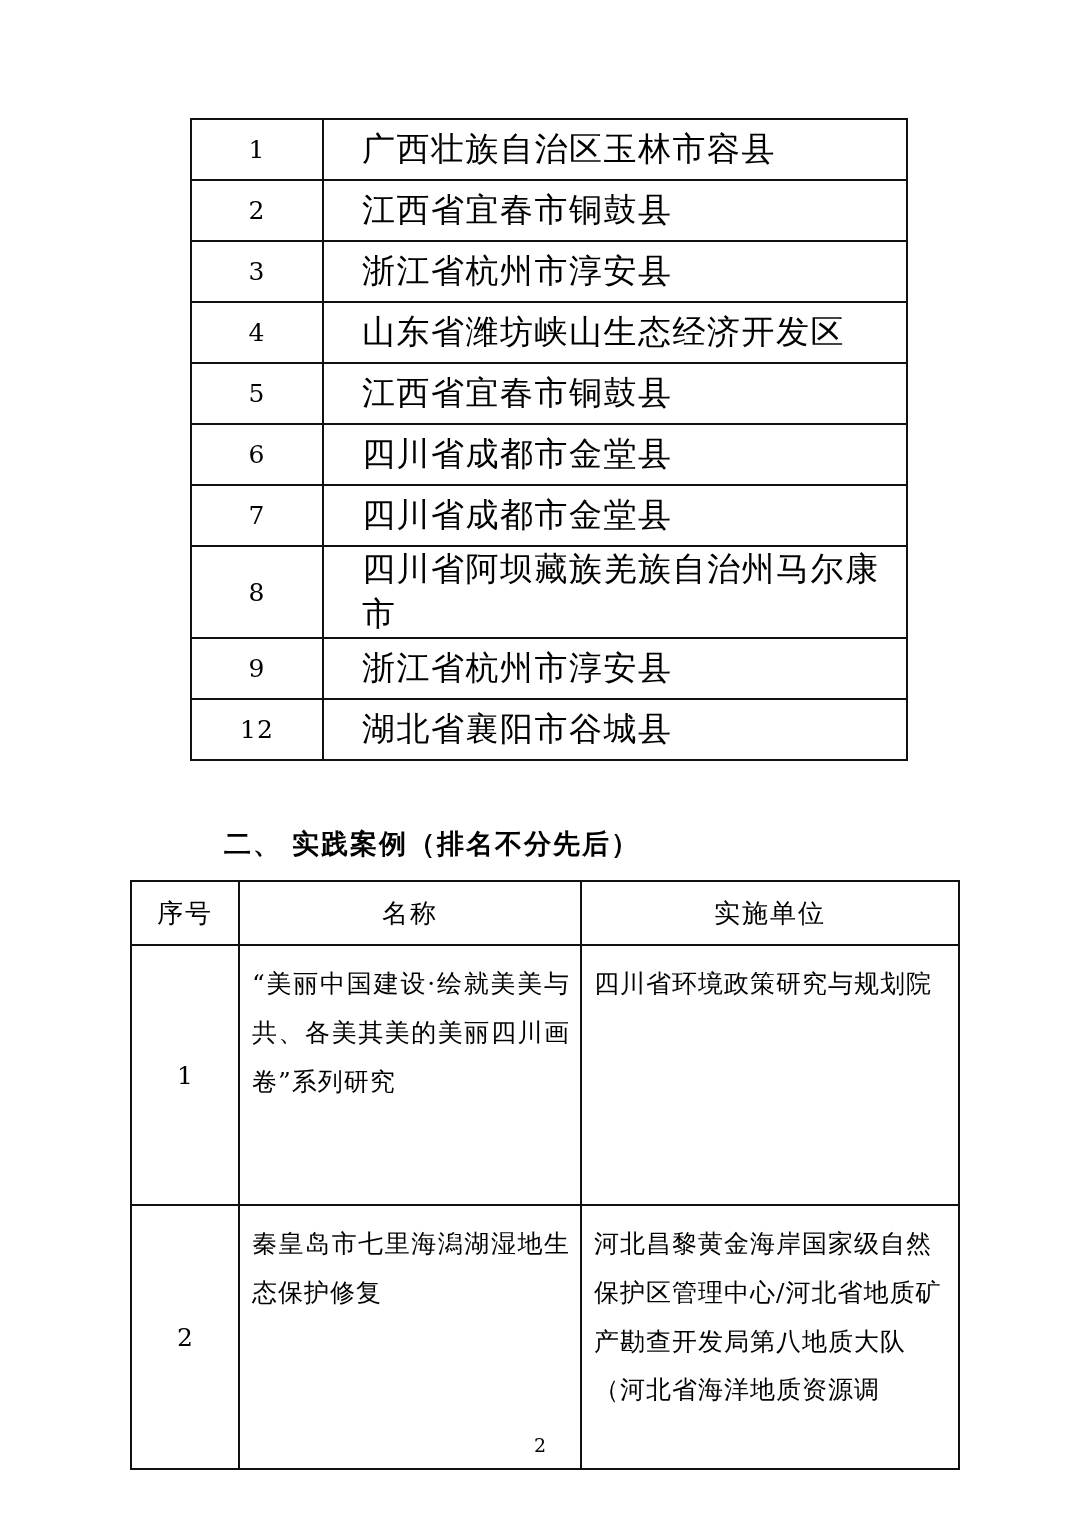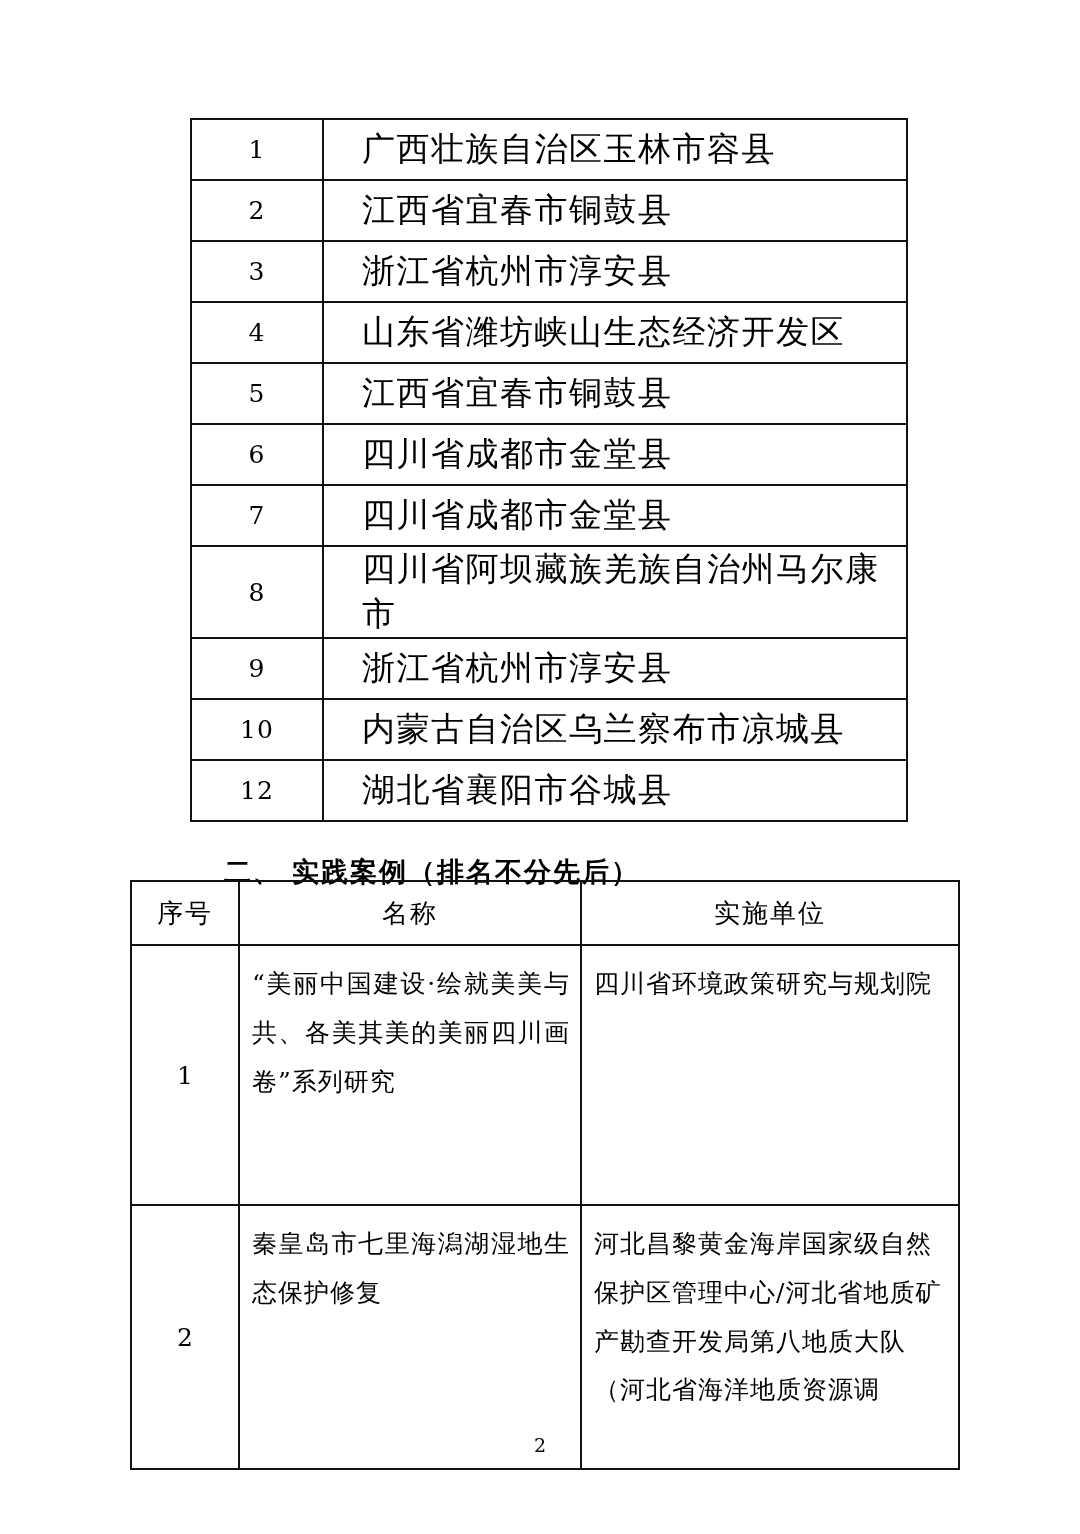--- a/index.html
+++ b/index.html
@@ -47,21 +47,21 @@
   .list-table td.name {
     padding-left: 38px;
     letter-spacing: 1.5px;
     font-size: 33px;
   }
 
   
   .section-heading {
     position: absolute;
     left: 224px;
-    top: 854px;
+    top: 826px;
     font-size: 27px;
     font-weight: bold;
     letter-spacing: 2px;
     white-space: nowrap;
   }
   .section-heading .idx {
     margin-right: 10px;
   }
 
   
@@ -155,24 +155,20 @@
         <td class="num">7</td>
         <td class="name">四川省成都市金堂县</td>
       </tr>
       <tr>
         <td class="num">8</td>
         <td class="name">四川省阿坝藏族羌族自治州马尔康市</td>
       </tr>
       <tr>
         <td class="num">9</td>
         <td class="name">浙江省杭州市淳安县</td>
-      </tr>
-      <tr>
-        <td class="num">10</td>
-        <td class="name">内蒙古自治区乌兰察布市凉城县</td>
       </tr>
       <tr>
         <td class="num">12</td>
         <td class="name">湖北省襄阳市谷城县</td>
       </tr>
     </tbody>
   </table>
 
   <div class="section-heading">
     <span class="idx">二、</span><span>实践案例（排名不分先后）</span>

